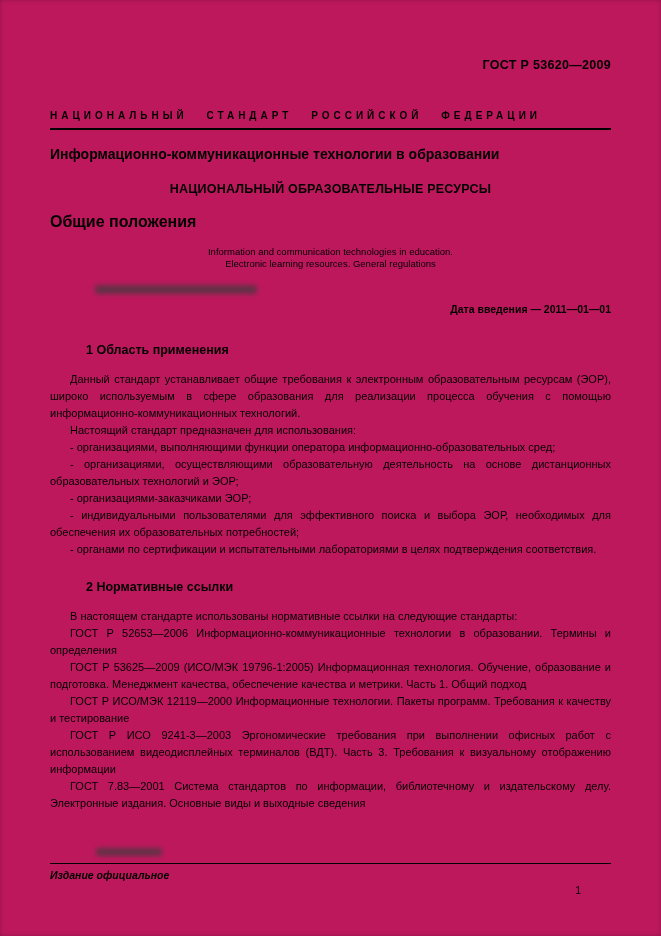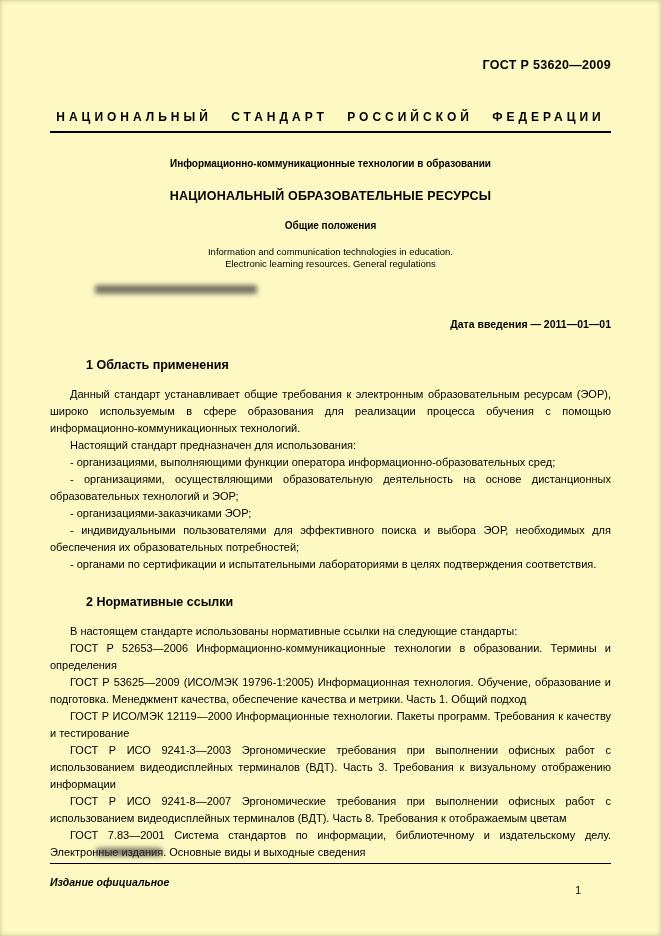--- a/index.html
+++ b/index.html
@@ -4,67 +4,65 @@
 <style>
   * { margin: 0; padding: 0; box-sizing: border-box; }
   html, body { background: #9a9a9a; }
   body { font-family: "Liberation Sans", sans-serif; color: #000; }
 
   .page {
     position: relative;
     width: 661px;
     height: 936px;
     margin: 0 auto;
-    background: #fef9c3;
+    background: #be185d;
     overflow: hidden;
     box-shadow: inset 0 0 4px rgba(0,0,0,.25);
   }
   .content {
     padding: 58px 50px 0 50px;
   }
 
   .doc-code {
     text-align: right;
     font-weight: bold;
     font-size: 12.5px;
     letter-spacing: .3px;
   }
 
   .nat-std {
     margin-top: 38px;
-    text-align: center;
+    text-align: left;
     font-weight: bold;
-    font-size: 12px;
+    font-size: 10px;
     letter-spacing: 4px;
     word-spacing: 12px;
     white-space: nowrap;
   }
   .header-rule {
     margin-top: 7px;
     border-top: 2px solid #000;
   }
 
   .title-subject {
-    margin-top: 25px;
-    text-align: center;
+    margin-top: 16px;
     font-weight: bold;
-    font-size: 10px;
+    font-size: 14px;
   }
   .title-main {
     margin-top: 20px;
     text-align: center;
     font-weight: bold;
     font-size: 12.5px;
     letter-spacing: .2px;
   }
   .title-sub {
     margin-top: 17px;
-    text-align: center;
     font-weight: bold;
-    font-size: 10px;
+    font-size: 16px;
   }
   .title-en {
     text-align: center;
     font-size: 9.5px;
     line-height: 12px;
   }
   .title-en.first { margin-top: 15px; }
 
   .redacted {
     background: #3c3c3c;
@@ -72,21 +70,21 @@
     filter: blur(2.5px);
     border-radius: 2px;
   }
   .redacted.r1 {
     width: 162px;
     height: 9px;
     margin: 15px 0 0 45px;
   }
 
   .intro-date {
-    margin-top: 24px;
+    margin-top: 9px;
     text-align: right;
     font-weight: bold;
     font-size: 10.5px;
   }
 
   h2.sec {
     font-size: 12.5px;
     font-weight: bold;
     margin: 28px 0 0 36px;
   }
@@ -110,21 +108,21 @@
   .footer-rule {
     position: absolute;
     left: 50px;
     right: 50px;
     bottom: 72px;
     border-top: 1.5px solid #000;
   }
   .edition-note {
     position: absolute;
     left: 50px;
-    bottom: 48px;
+    bottom: 55px;
     font-weight: bold;
     font-style: italic;
     font-size: 10.5px;
   }
   .page-number {
     position: absolute;
     right: 80px;
     bottom: 40px;
     font-size: 10.5px;
   }
@@ -161,21 +159,20 @@
       <p>- органами по сертификации и испытательными лабораториями в целях подтверждения соответствия.</p>
     </div>
 
     <h2 class="sec second">2 Нормативные ссылки</h2>
     <div class="body-text">
       <p>В настоящем стандарте использованы нормативные ссылки на следующие стандарты:</p>
       <p>ГОСТ Р 52653—2006 Информационно-коммуникационные технологии в образовании. Термины и определения</p>
       <p>ГОСТ Р 53625—2009 (ИСО/МЭК 19796-1:2005) Информационная технология. Обучение, образование и подготовка. Менеджмент качества, обеспечение качества и метрики. Часть 1. Общий подход</p>
       <p>ГОСТ Р ИСО/МЭК 12119—2000 Информационные технологии. Пакеты программ. Требования к качеству и тестирование</p>
       <p>ГОСТ Р ИСО 9241-3—2003 Эргономические требования при выполнении офисных работ с использованием видеодисплейных терминалов (ВДТ). Часть 3. Требования к визуальному отображению информации</p>
-      <p>ГОСТ Р ИСО 9241-8—2007 Эргономические требования при выполнении офисных работ с использованием видеодисплейных терминалов (ВДТ). Часть 8. Требования к отображаемым цветам</p>
       <p>ГОСТ 7.83—2001 Система стандартов по информации, библиотечному и издательскому делу. Электронные издания. Основные виды и выходные сведения</p>
     </div>
 
   </div>
 
   <div class="redacted footer-redacted"></div>
   <div class="footer-rule"></div>
   <div class="edition-note">Издание официальное</div>
   <div class="page-number">1</div>
 </div>

